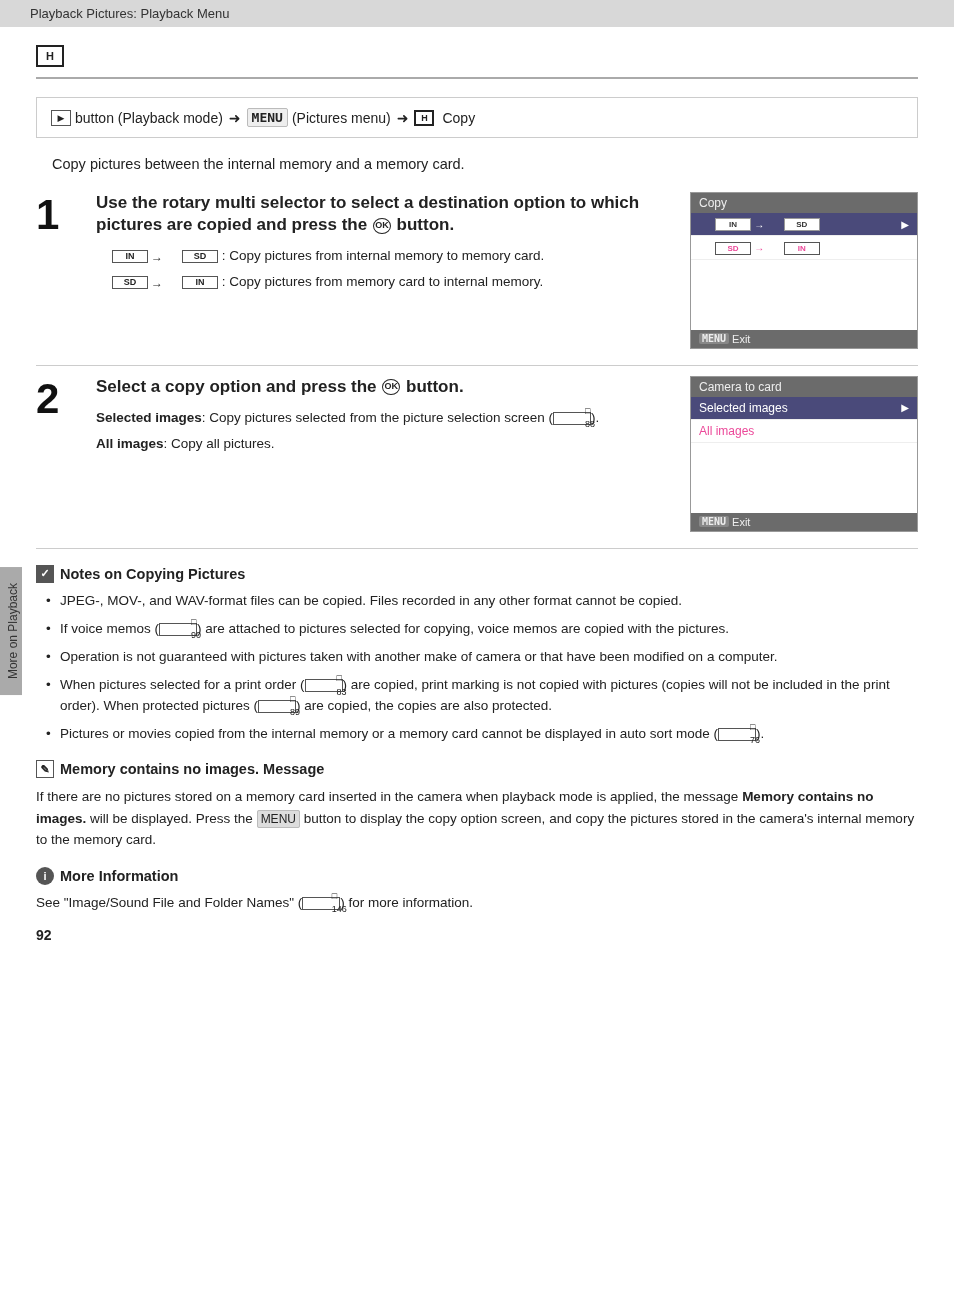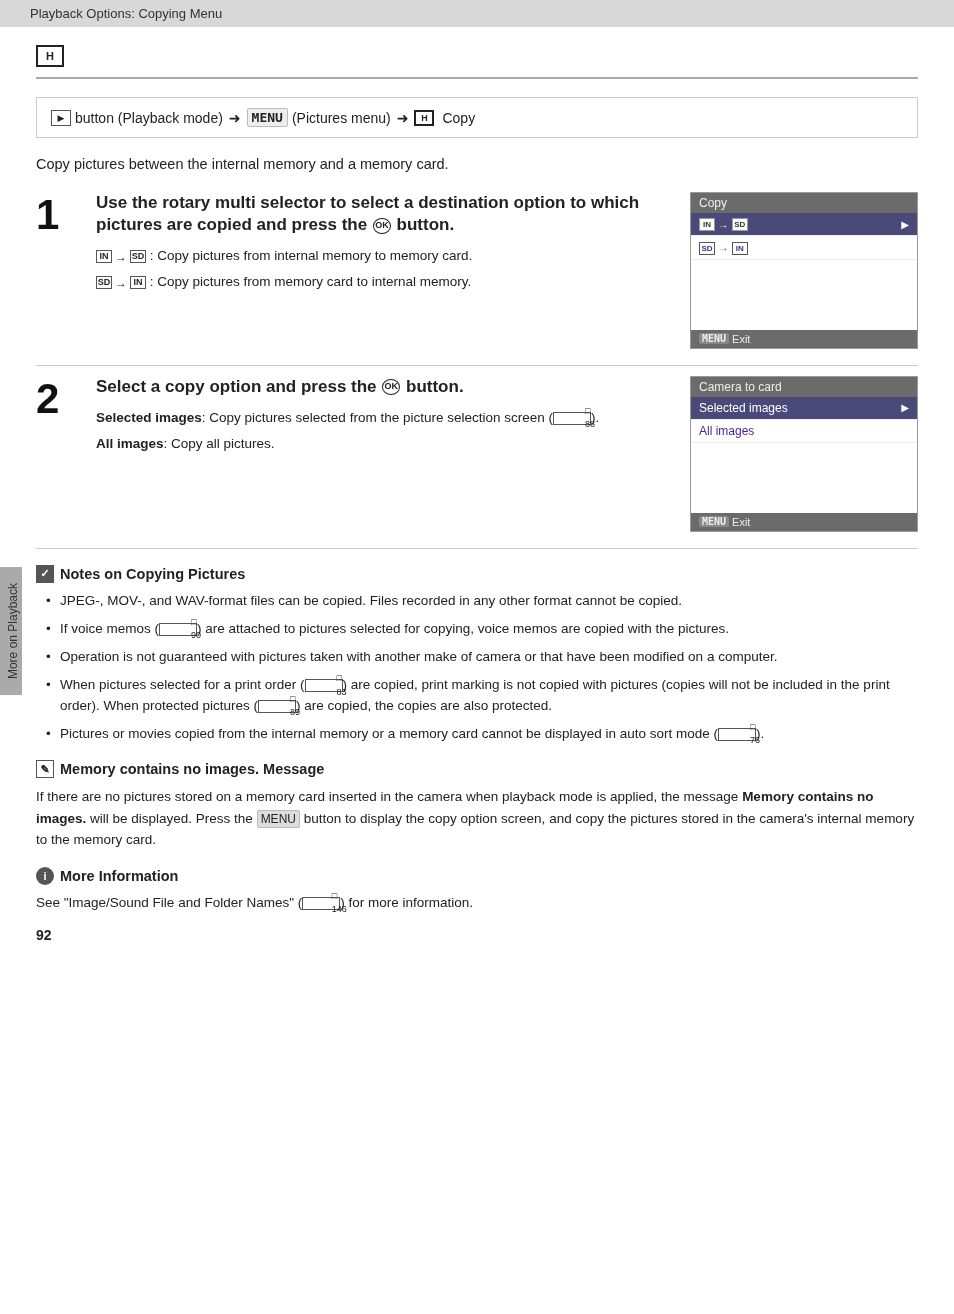--- a/index.html
+++ b/index.html
@@ -79,20 +79,21 @@
       justify-content: center;
       border: 1px solid #555;
       width: 20px;
       height: 16px;
       font-size: 9px;
     }
 
     .intro-text {
       font-size: 14.5px;
       margin-bottom: 20px;
+      margin-left: 16px;
     }
 
     
     .step-row {
       display: flex;
       gap: 0;
       margin-bottom: 10px;
       border-bottom: 1px solid #ccc;
       padding-bottom: 16px;
     }
@@ -136,24 +137,25 @@
       margin-bottom: 6px;
       line-height: 1.5;
     }
 
     .mem-icon {
       display: inline-flex;
       align-items: center;
       justify-content: center;
       font-size: 9px;
       border: 1px solid #555;
-      width: 16px;
+      width: 36px;
       height: 13px;
       font-weight: bold;
       vertical-align: middle;
+      margin-left: 16px;
     }
 
     .arrow-sym {
       display: inline-block;
       vertical-align: middle;
       font-size: 12px;
       margin: 0 1px;
     }
 
     
@@ -177,21 +179,21 @@
       background: #fff;
     }
 
     .camera-ui-row {
       padding: 4px 8px;
       font-size: 12px;
       display: flex;
       align-items: center;
       gap: 4px;
       border-bottom: 1px solid #eee;
-      color: #4c1d95;
+      color: #ec4899;
     }
 
     .camera-ui-row.selected {
       background: #4a4a7a;
       color: #fff;
     }
 
     .camera-ui-row .dot {
       margin-left: auto;
       font-size: 10px;
@@ -369,21 +371,21 @@
       align-items: flex-start;
     }
 
     .bold-text {
       font-weight: bold;
     }
   </style>
 </head>
 <body>
 
-<div class="page-header">Playback Options: Copying Menu</div>
+<div class="page-header">Playback Pictures: Playback Menu</div>
 
 <div class="main-content">
 
   <div class="side-tab">More on Playback</div>
 
   <div class="page-title">
     <span class="title-icon">H</span>
   </div>
 
   <div class="nav-box">

